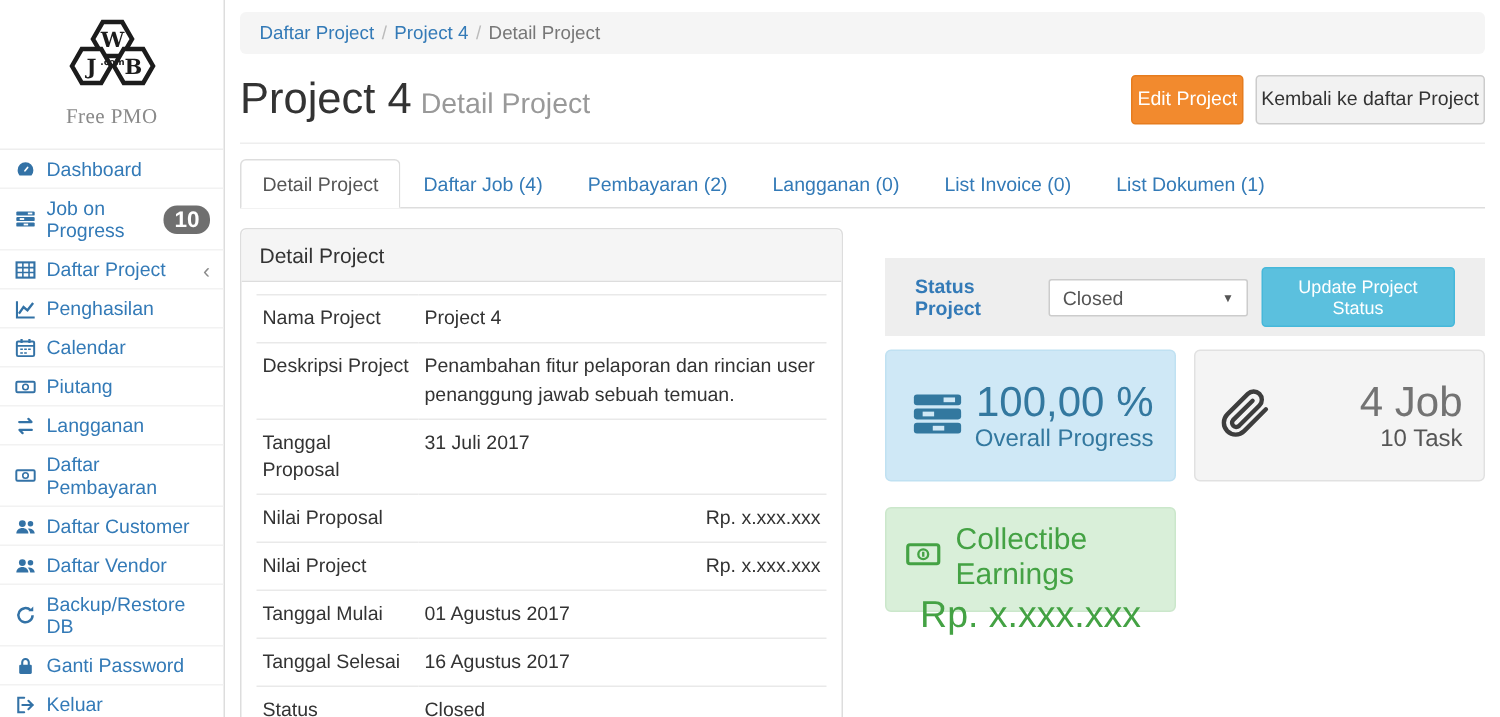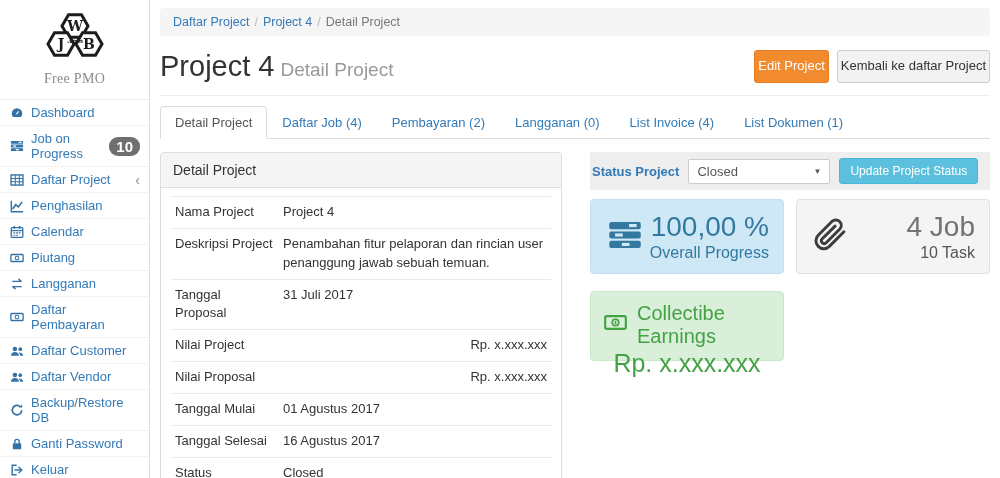--- a/index.html
+++ b/index.html
@@ -45,27 +45,27 @@
   .right-col { flex:1; }
 
   .panel { border:1px solid #ddd; border-radius:4px; background:#fff; }
   .panel-heading { background:#f5f5f5; border-bottom:1px solid #ddd; padding:9px 12px; font-size:14px; color:#333; border-radius:4px 4px 0 0; }
   .panel-body { padding:8px 10px 10px; }
   .detail-table { width:100%; border-collapse:collapse; font-size:13px; }
   .detail-table td { padding:6px 4px; border-top:1px solid #e9e9e9; vertical-align:top; color:#333; line-height:1.45; }
   .detail-table td.lbl { width:108px; }
   .detail-table td.val.right { text-align:right; }
 
-  .status-bar { background:#eee; padding:6px 2px; display:flex; align-items:center; gap:9px; }
+  .status-bar { background:#eee; padding:6px 20px; display:flex; align-items:center; gap:9px;margin-top:20px; }
   .status-label { color:#337ab7; font-weight:bold; font-size:13px; }
   .select-box { background:#fff; border:1px solid #ccc; border-radius:2px; width:142px; padding:4px 8px; display:flex; align-items:center; justify-content:space-between; color:#555; font-size:13px; cursor:pointer; }
   .select-box .caret { font-size:8px; color:#555; }
 
   .cards-row { display:flex; gap:12px; margin-top:9px; }
-  .card { flex:1; display:flex; align-items:center; border-radius:4px; padding:12px 14px; height:75px; }
+  .card { flex:1; display:flex; align-items:center; border-radius:4px; padding:12px 14px; height:88px; }
   .card .card-text { margin-left:auto; text-align:right; }
   .card .big { font-size:28px; line-height:1.15; }
   .card .caption { font-size:16px; }
   .progress-card { background:#cfe8f6; border:1px solid #c0e1f2; color:#33789f; }
   .progress-card .icon svg { width:40px; height:36px; }
   .job-card { background:#f4f4f4; border:1px solid #e1e1e1; }
   .job-card .big { color:#737373; }
   .job-card .caption { color:#555; }
   .job-card .icon svg { width:38px; height:36px; }
 
@@ -248,21 +248,21 @@
         <li>
           <a href="#">Daftar Job (4)</a>
         </li>
         <li>
           <a href="#">Pembayaran (2)</a>
         </li>
         <li>
           <a href="#">Langganan (0)</a>
         </li>
         <li>
-          <a href="#">List Invoice (4)</a>
+          <a href="#">List Invoice (0)</a>
         </li>
         <li>
           <a href="#">List Dokumen (1)</a>
         </li>
       </ul>
 
     <div class="content-row">
 
       <section class="left-col panel">
         <div class="panel-heading">Detail Project</div>
@@ -275,25 +275,25 @@
                 </tr>
                 <tr>
                   <td class="lbl">Deskripsi Project</td>
                   <td class="val">Penambahan fitur pelaporan dan rincian user penanggung jawab sebuah temuan.</td>
                 </tr>
                 <tr>
                   <td class="lbl">Tanggal Proposal</td>
                   <td class="val">31 Juli 2017</td>
                 </tr>
                 <tr>
+                  <td class="lbl">Nilai Proposal</td>
+                  <td class="val right">Rp. x.xxx.xxx</td>
+                </tr>
+                <tr>
                   <td class="lbl">Nilai Project</td>
-                  <td class="val right">Rp. x.xxx.xxx</td>
-                </tr>
-                <tr>
-                  <td class="lbl">Nilai Proposal</td>
                   <td class="val right">Rp. x.xxx.xxx</td>
                 </tr>
                 <tr>
                   <td class="lbl">Tanggal Mulai</td>
                   <td class="val">01 Agustus 2017</td>
                 </tr>
                 <tr>
                   <td class="lbl">Tanggal Selesai</td>
                   <td class="val">16 Agustus 2017</td>
                 </tr>

